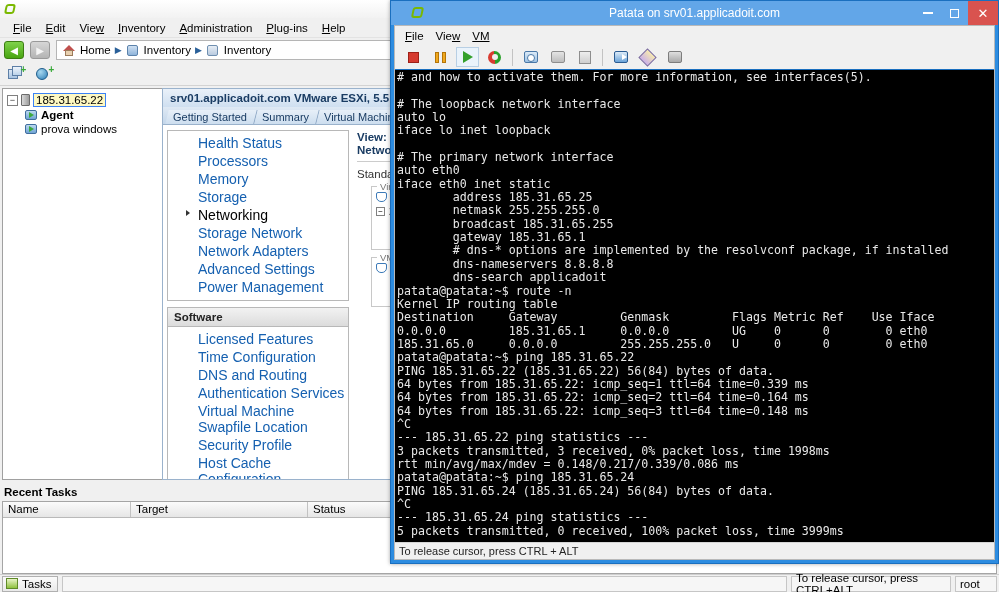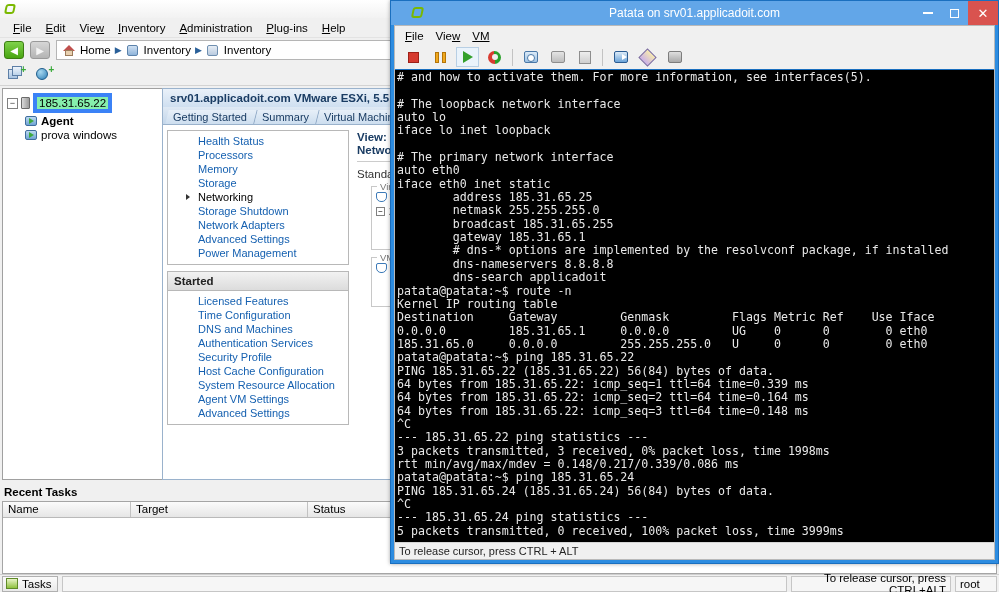--- a/index.html
+++ b/index.html
@@ -92,21 +92,21 @@
   .tree-expander { width: 11px; height: 11px; border: 1px solid #808080; background:#fff;
      display:flex; align-items:center; justify-content:center; font-size:9px; line-height:9px; color:#333;}
   .host-ico { width: 9px; height: 12px; background: linear-gradient(90deg,#d9d9d9,#9c9c9c);
      border: 1px solid #6b6b6b; border-radius: 1px; }
   .vm-ico { width: 13px; height: 12px; position: relative; }
   .vm-ico .box { position:absolute; left:0; top:1px; width:12px; height:10px; border-radius:2px;
      background: linear-gradient(#bcd9f0,#6fa3d4); border:1px solid #3f6d9e;}
   .vm-ico .play { position:absolute; left:4px; top:3px; width:0;height:0;
      border-left:5px solid #3ea93e; border-top:3px solid transparent; border-bottom:3px solid transparent;}
   .tree-label { font-size: 11.5px; }
-  .tree-label.selected { background:#86efac; border:4px solid #3b82f6; padding:0 2px; }
+  .tree-label.selected { background:#fef9c3; border:1px solid #3b82f6; padding:0 2px; }
   .tree-label.bold { font-weight: bold; }
 
   .vs-content { flex: 1; margin: 2px 2px 0 0; display: flex; flex-direction: column; min-width:0;}
   .ct-header {
     background: linear-gradient(#eaf1f9,#cfdff0);
     border: 1px solid #9ab2cc; border-bottom: none;
     font-weight: bold; font-size: 11.5px; color: #1a3c63;
     padding: 3px 7px; white-space: nowrap; overflow: hidden;
   }
   .ct-tabs {
@@ -125,21 +125,21 @@
   .ct-panel {
     flex: 1; background: #fff; border: 1px solid #9ab2cc; display: flex; min-height:0; overflow:hidden;
   }
   .cfg-col { width: 190px; padding: 5px 4px 4px 4px; }
   .cfg-box { border: 1px solid #b8b8b8; background: #fff; margin-bottom: 6px; }
   .cfg-title {
     background: linear-gradient(#f2f2f2,#dcdcdc); border-bottom: 1px solid #b8b8b8;
     font-weight: bold; font-size: 11.5px; padding: 3px 6px; color: #222;
   }
   .cfg-list { padding: 3px 0 4px 0; }
-  .cfg-item { font-size: 11px; color: #1560b0; padding: 1px 0 1px 30px; position: relative; cursor: pointer;}
+  .cfg-item { font-size: 14px; color: #1560b0; padding: 1px 0 1px 30px; position: relative; cursor: pointer;}
   .cfg-item.current { color: #000; }
   .cfg-item .arrow { position: absolute; left: 18px; top: 4px; width:0;height:0;
      border-left: 4px solid #333; border-top: 3px solid transparent; border-bottom: 3px solid transparent;}
   .view-col { flex: 1; padding: 6px 6px 0 4px; font-size: 11.5px; min-width:0; }
   .view-lbl { font-weight: bold; color: #1a3c63; }
   .view-sub { font-weight: bold; color: #1a3c63; margin-top: 1px;}
   .view-rule { border-top: 1px solid #ccc; margin: 5px 0 6px 0;}
   .view-std { color: #333; margin-bottom: 6px;}
   .netgrp { border: 1px solid #c8c8c8; margin: 0 0 7px 14px; padding: 3px 4px; position: relative; }
   .netgrp .cap { position:absolute; top:-6px; left:5px; background:#fff; padding:0 3px; font-size:9.5px; color:#777;}
@@ -159,21 +159,21 @@
 
   .vs-status {
     height: 18px; display: flex; align-items: center; gap: 4px;
     border-top: 1px solid #cfcfcf; background: #f0f0f0; padding: 0 2px;
   }
   .tasks-btn { display:flex; align-items:center; gap:4px; padding: 1px 6px 1px 3px; font-size:11.5px;
     border:1px solid #b0b0b0; background: linear-gradient(#fbfbfb,#e9e9e9); height:16px;}
   .tasks-ico { width:12px; height:11px; background:linear-gradient(#e9f4c7,#8fc13e); border:1px solid #5f8a28;}
   .status-fill { flex:1; height:16px; border:1px solid #c6c6c6; background:#f6f6f6;}
   .status-cell { height:16px; border:1px solid #c6c6c6; background:#f6f6f6; font-size:11.5px;
-     padding: 0 4px; display:flex; align-items:center;text-align:right;}
+     padding: 0 4px; display:flex; align-items:center;}
 
   
   #vmwin {
     position: absolute; left: 390px; top: 0px; width: 609px; height: 564px;
     background: #2d8ce0;
     border: 1px solid #1a6fbf;
     display: flex; flex-direction: column;
     box-shadow: 0 0 4px rgba(0,0,0,.35);
   }
   .vm-title {
@@ -332,34 +332,35 @@
             <div class="cfg-box">
               <div class="cfg-list">
                 <div class="cfg-item">Health Status</div>
                 <div class="cfg-item">Processors</div>
                 <div class="cfg-item">Memory</div>
                 <div class="cfg-item">Storage</div>
                 <div class="cfg-item current">
                   <i class="arrow"></i>
                   <span>Networking</span>
                 </div>
-                <div class="cfg-item">Storage Shutdown</div>
+                <div class="cfg-item">Storage Network</div>
                 <div class="cfg-item">Network Adapters</div>
                 <div class="cfg-item">Advanced Settings</div>
                 <div class="cfg-item">Power Management</div>
               </div>
             </div>
 
             <div class="cfg-box">
-              <div class="cfg-title">Started</div>
+              <div class="cfg-title">Software</div>
               <div class="cfg-list">
                 <div class="cfg-item">Licensed Features</div>
                 <div class="cfg-item">Time Configuration</div>
-                <div class="cfg-item">DNS and Machines</div>
+                <div class="cfg-item">DNS and Routing</div>
                 <div class="cfg-item">Authentication Services</div>
+                <div class="cfg-item">Virtual Machine Swapfile Location</div>
                 <div class="cfg-item">Security Profile</div>
                 <div class="cfg-item">Host Cache Configuration</div>
                 <div class="cfg-item">System Resource Allocation</div>
                 <div class="cfg-item">Agent VM Settings</div>
                 <div class="cfg-item">Advanced Settings</div>
               </div>
             </div>
 
           </div>
 

